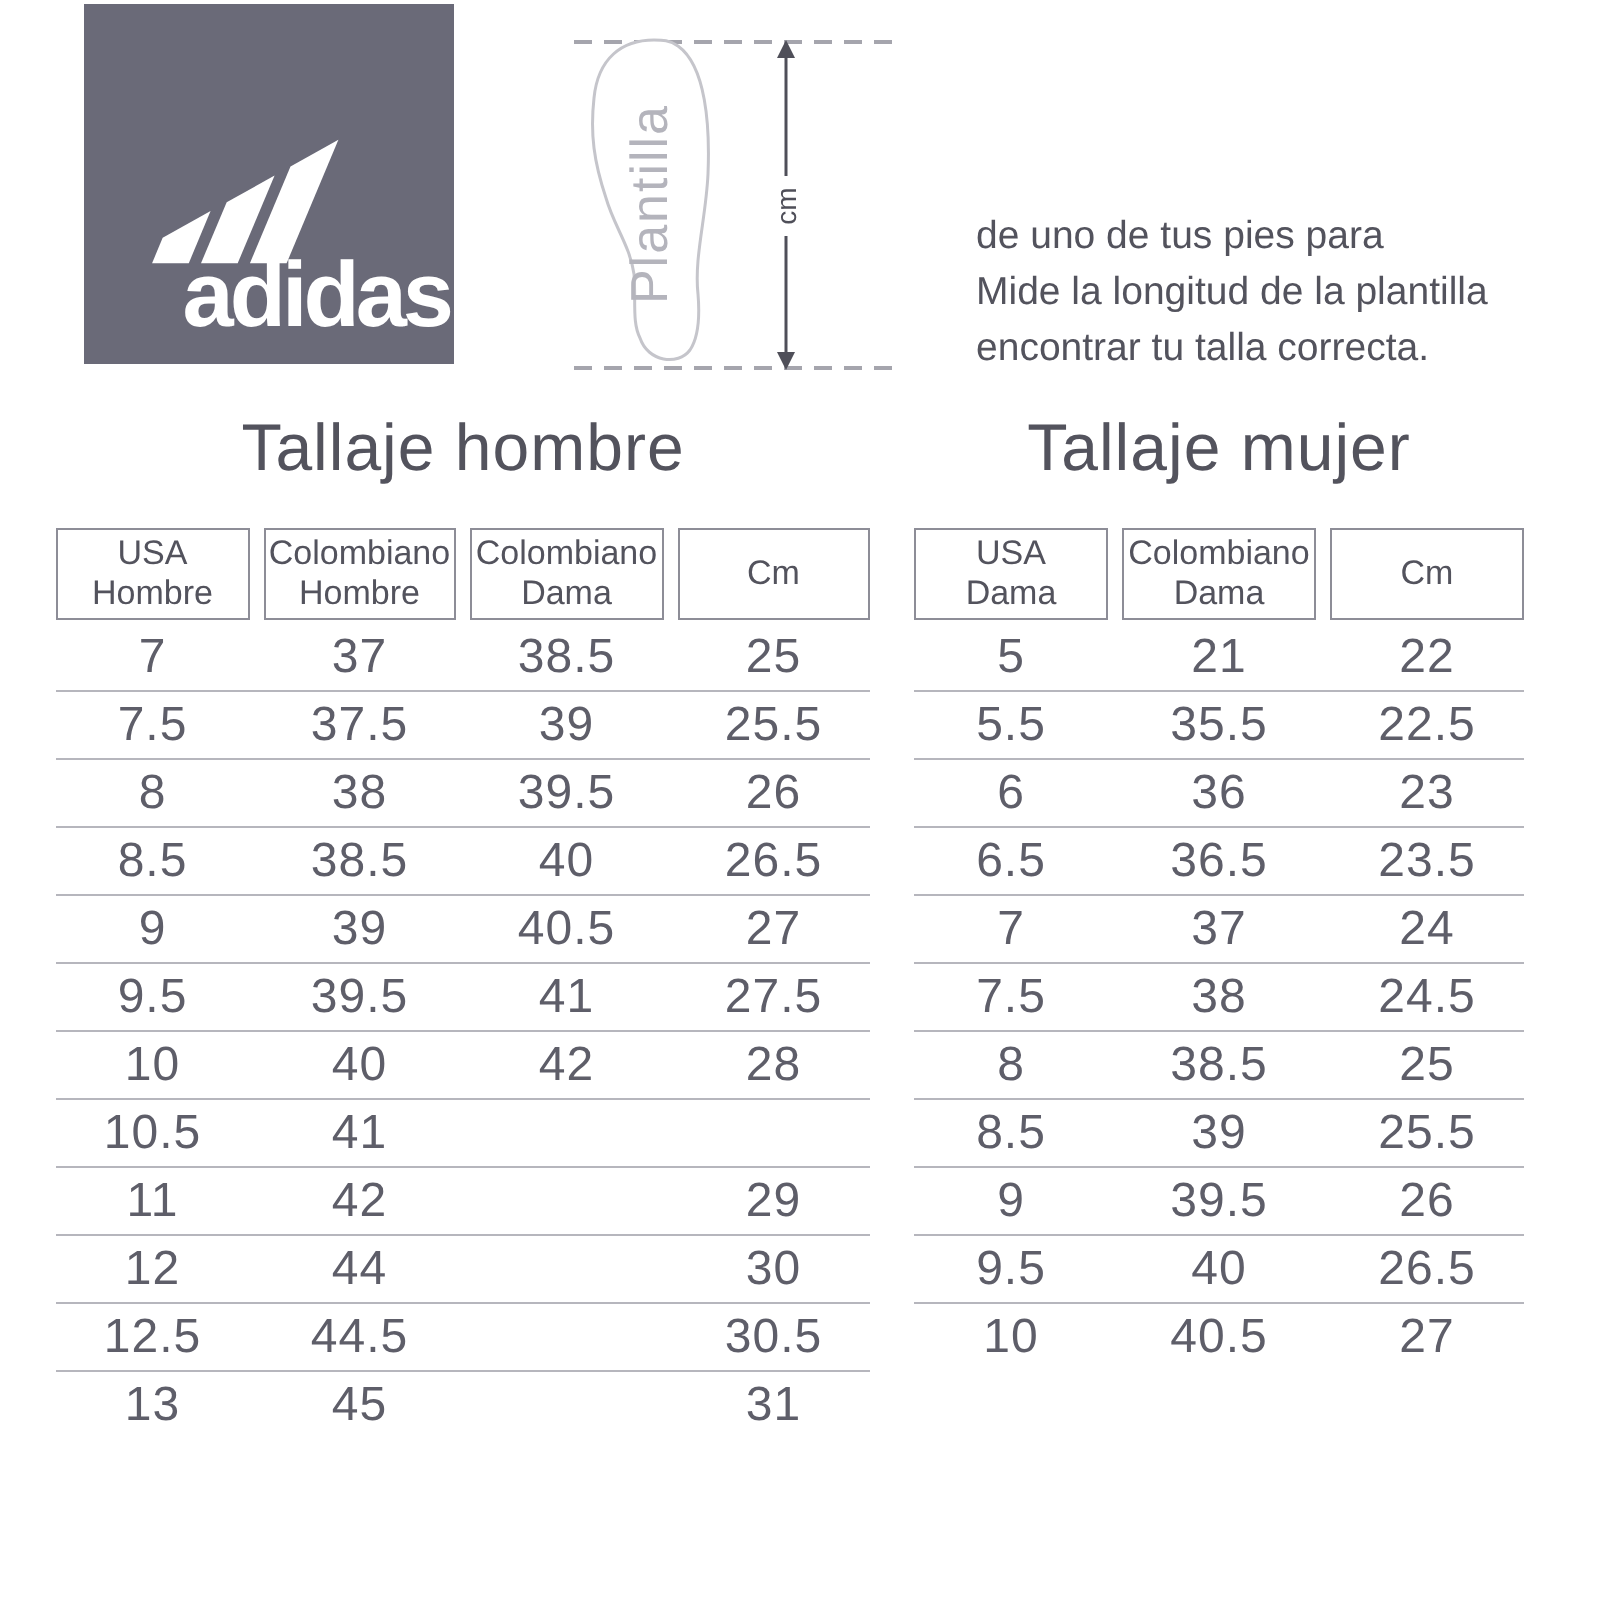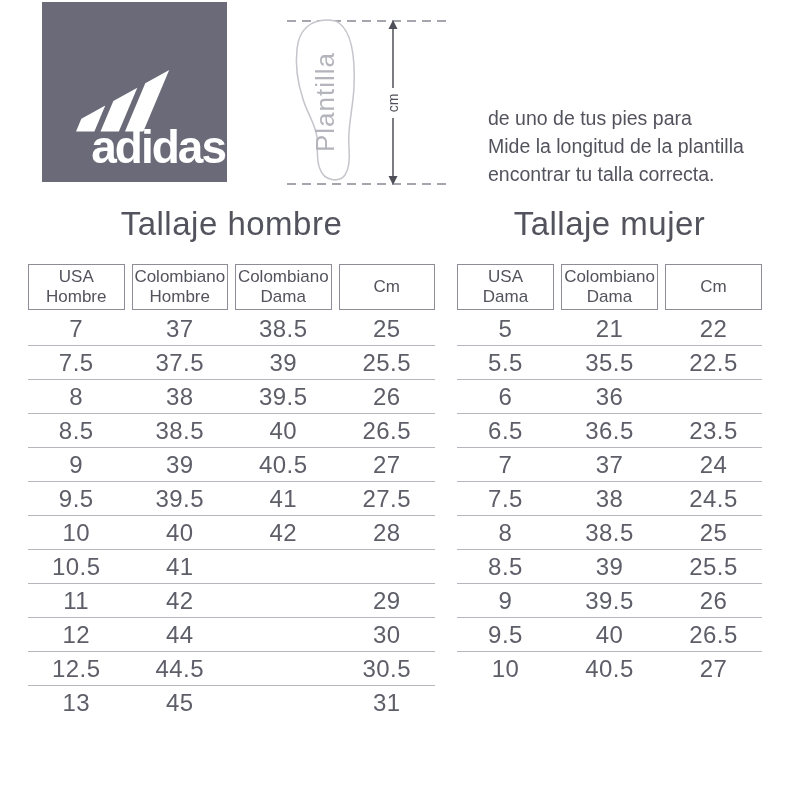--- a/index.html
+++ b/index.html
@@ -223,20 +223,21 @@
         <div class="td">22</div>
       </div>
       <div class="tr cols-3">
         <div class="td">5.5</div>
         <div class="td">35.5</div>
         <div class="td">22.5</div>
       </div>
       <div class="tr cols-3">
         <div class="td">6</div>
         <div class="td">36</div>
+        <div class="td">23</div>
       </div>
       <div class="tr cols-3">
         <div class="td">6.5</div>
         <div class="td">36.5</div>
         <div class="td">23.5</div>
       </div>
       <div class="tr cols-3">
         <div class="td">7</div>
         <div class="td">37</div>
         <div class="td">24</div>

